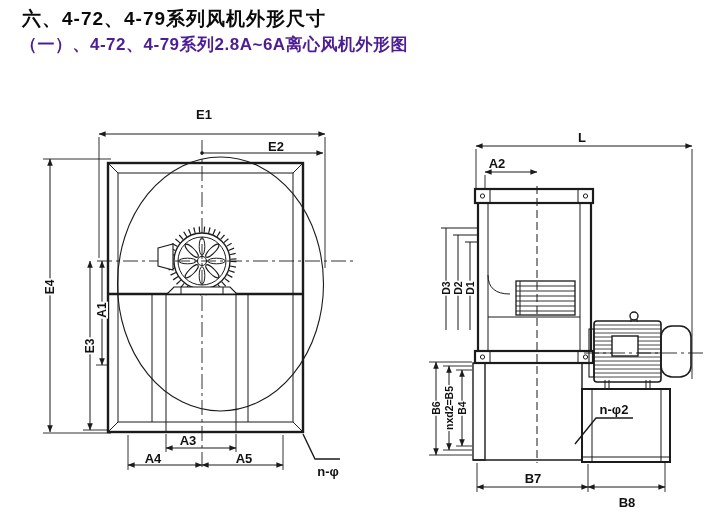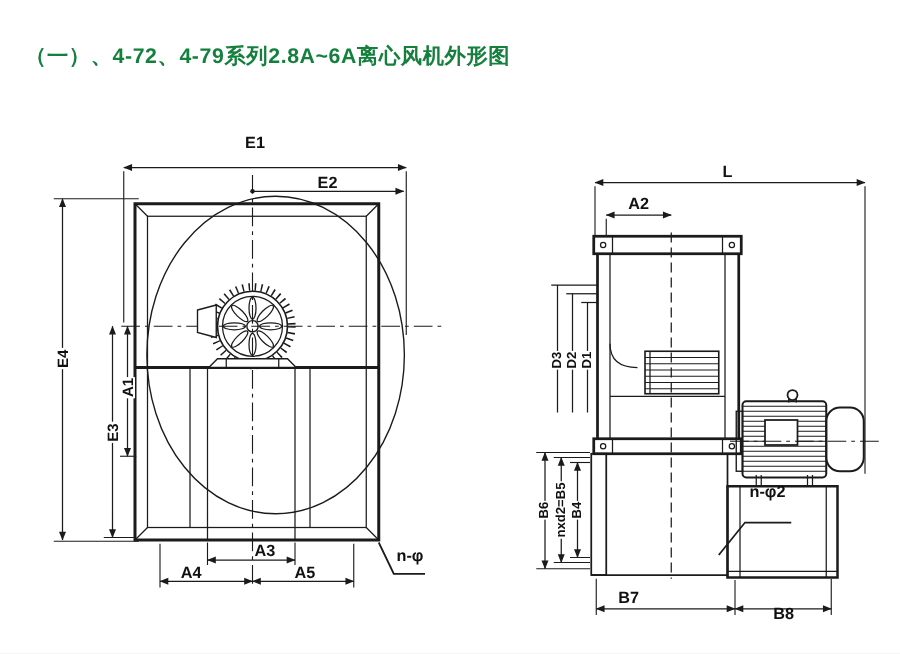--- a/index.html
+++ b/index.html
@@ -1,34 +1,35 @@
 <!DOCTYPE html>
 <html><head>
 <meta charset="utf-8">
 <style>
   html,body{margin:0;padding:0;background:#e8e8e8;}
   #canvas{position:relative;width:720px;height:523px;background:#fff;overflow:hidden;
           font-family:"Liberation Sans",sans-serif;}
   .title1{position:absolute;left:22px;top:6px;font:bold 19px "Liberation Sans",sans-serif;
           color:#0a0a0a;letter-spacing:1px;white-space:nowrap;}
   .title2{position:absolute;left:20px;top:33px;font:bold 17px "Liberation Sans",sans-serif;
-          color:#15803d;letter-spacing:0.5px;white-space:nowrap;}
+          color:#4c1d95;letter-spacing:0.5px;white-space:nowrap;}
   svg{position:absolute;left:0;top:0;}
   .dlabel{position:absolute;font:bold 13px "Liberation Sans",sans-serif;color:#111;
           transform:translate(-50%,-50%);white-space:nowrap;line-height:1;}
   .vlabel{position:absolute;font:bold 12px "Liberation Sans",sans-serif;color:#111;
           transform:translate(-50%,-50%) rotate(-90deg);white-space:nowrap;line-height:1;
           background:#fff;padding:0 1px;}
   .sm{font-size:10.5px;}
 </style>
 </head>
 <body>
 
 <div id="canvas">
 
+  <div class="title1">六、4-72、4-79系列风机外形尺寸</div>
   <div class="title2">（一）、4-72、4-79系列2.8A~6A离心风机外形图</div>
 
   <svg width="720" height="523" viewBox="0 0 720 523">
     <defs>
       <marker id="ar" viewBox="0 0 10 10" refX="9.5" refY="5" markerWidth="10" markerHeight="7" orient="auto-start-reverse" markerUnits="userSpaceOnUse">
         <path d="M0,1 L10,5 L0,9 z" fill="#1b1b1b"></path>
       </marker>
     </defs>
 
     <g stroke="#1b1b1b" fill="none">
@@ -198,34 +199,34 @@
 
       <line x1="477" y1="463" x2="477" y2="492" stroke-width="0.9"></line>
       <line x1="588" y1="464" x2="588" y2="492" stroke-width="0.9"></line>
       <line x1="665" y1="463" x2="665" y2="492" stroke-width="0.9"></line>
       <line x1="477" y1="487" x2="588" y2="487" stroke-width="1" marker-start="url(#ar)" marker-end="url(#ar)"></line>
       <line x1="588" y1="487" x2="665" y2="487" stroke-width="1" marker-start="url(#ar)" marker-end="url(#ar)"></line>
     </g>
   </svg>
 
   <span class="dlabel" style="left:204px;top:114px">E1</span>
-  <span class="dlabel" style="left:262px;top:146px">E2</span>
+  <span class="dlabel" style="left:276px;top:146px">E2</span>
   <span class="vlabel" style="left:50px;top:287px">E4</span>
   <span class="vlabel" style="left:102px;top:310px">A1</span>
   <span class="vlabel" style="left:90px;top:346px">E3</span>
-  <span class="dlabel" style="left:212px;top:440px">A3</span>
+  <span class="dlabel" style="left:188px;top:440px">A3</span>
   <span class="dlabel" style="left:153px;top:458px">A4</span>
   <span class="dlabel" style="left:244px;top:458px">A5</span>
-  <span class="dlabel" style="left:328px;top:444px">n-φ</span>
+  <span class="dlabel" style="left:328px;top:471px">n-φ</span>
 
   <span class="dlabel" style="left:582px;top:137px">L</span>
-  <span class="dlabel" style="left:511px;top:163px">A2</span>
+  <span class="dlabel" style="left:497px;top:163px">A2</span>
   <span class="vlabel sm" style="left:446px;top:288px">D3</span>
   <span class="vlabel sm" style="left:458px;top:288px">D2</span>
   <span class="vlabel sm" style="left:470px;top:288px">D1</span>
   <span class="vlabel sm" style="left:436px;top:408px">B6</span>
   <span class="vlabel sm" style="left:449px;top:408px">nxd2=B5</span>
   <span class="vlabel sm" style="left:462px;top:408px">B4</span>
-  <span class="dlabel" style="left:614px;top:393px">n-φ2</span>
-  <span class="dlabel" style="left:503px;top:478px">B7</span>
-  <span class="dlabel" style="left:627px;top:491px">B8</span>
+  <span class="dlabel" style="left:614px;top:409px">n-φ2</span>
+  <span class="dlabel" style="left:533px;top:478px">B7</span>
+  <span class="dlabel" style="left:627px;top:502px">B8</span>
 
 </div>
 
 </body></html>

